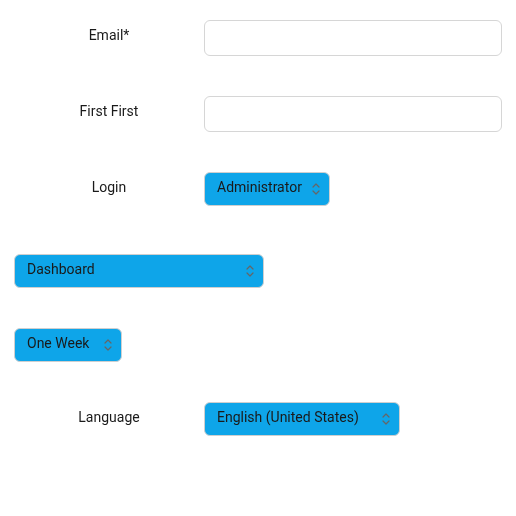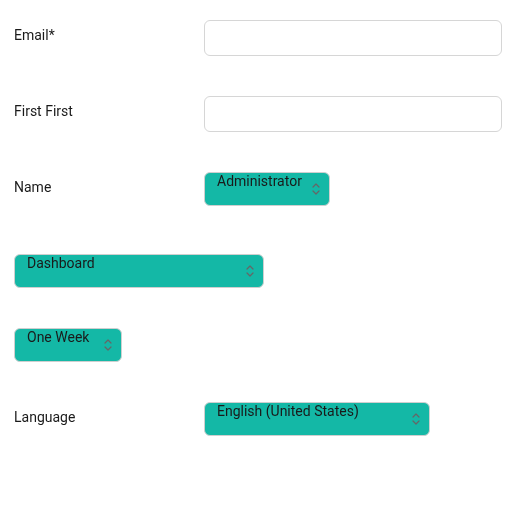--- a/index.html
+++ b/index.html
@@ -20,20 +20,21 @@
     .form-row.last-gap {
       margin-bottom: 52px;
     }
     .form-label {
       width: 190px;
       flex: 0 0 190px;
       padding-top: 7px;
       font-size: 14px;
       color: #1a1a1a;
       font-weight: 400;
+      text-align: center;
     }
     .form-control {
       flex: 1;
       display: flex;
       align-items: center;
     }
     .text-input {
       width: 100%;
       height: 36px;
       border: 1px solid #d6d6d6;
@@ -43,27 +44,27 @@
       font-family: inherit;
       background: #fff;
     }
     .select-wrap {
       position: relative;
       display: inline-flex;
       align-items: center;
       height: 34px;
       border: 1px solid #cfcfcf;
       border-radius: 6px;
-      background: #14b8a6;
-      padding: 0 28px 16px 12px;
+      background: #0ea5e9;
+      padding: 0 28px 4px 12px;
       font-size: 14px;
       cursor: pointer;
     }
     .select-wrap.wide { width: 250px; margin-top: 8px; }
-    .select-wrap.medium { width: 226px; align-items: flex-end; }
+    .select-wrap.medium { width: 196px; }
     .select-wrap.small { width: 126px; }
     .select-wrap.small2 { width: 108px; }
     .select-icon {
       position: absolute;
       right: 8px;
       top: 50%;
       transform: translateY(-50%);
       width: 10px;
       height: 14px;
       display: flex;
@@ -88,21 +89,21 @@
 
   <div class="form-row">
     <label class="form-label">First First</label>
     <div class="form-control">
       <input type="text" class="text-input" value="" style="">
     </div>
   </div>
 
 
   <div class="form-row">
-    <label class="form-label">Name</label>
+    <label class="form-label">Login</label>
     <div class="form-control">
       <div class="select-wrap small">
         <span>Administrator</span>
         <span class="select-icon">
           <svg width="8" height="12" viewBox="0 0 8 12">
               <path d="M1 4 L4 1 L7 4" fill="none" stroke="#666" stroke-width="1.2" stroke-linecap="round" stroke-linejoin="round"></path>
               <path d="M1 8 L4 11 L7 8" fill="none" stroke="#666" stroke-width="1.2" stroke-linecap="round" stroke-linejoin="round"></path>
             </svg>
         </span>
       </div>

